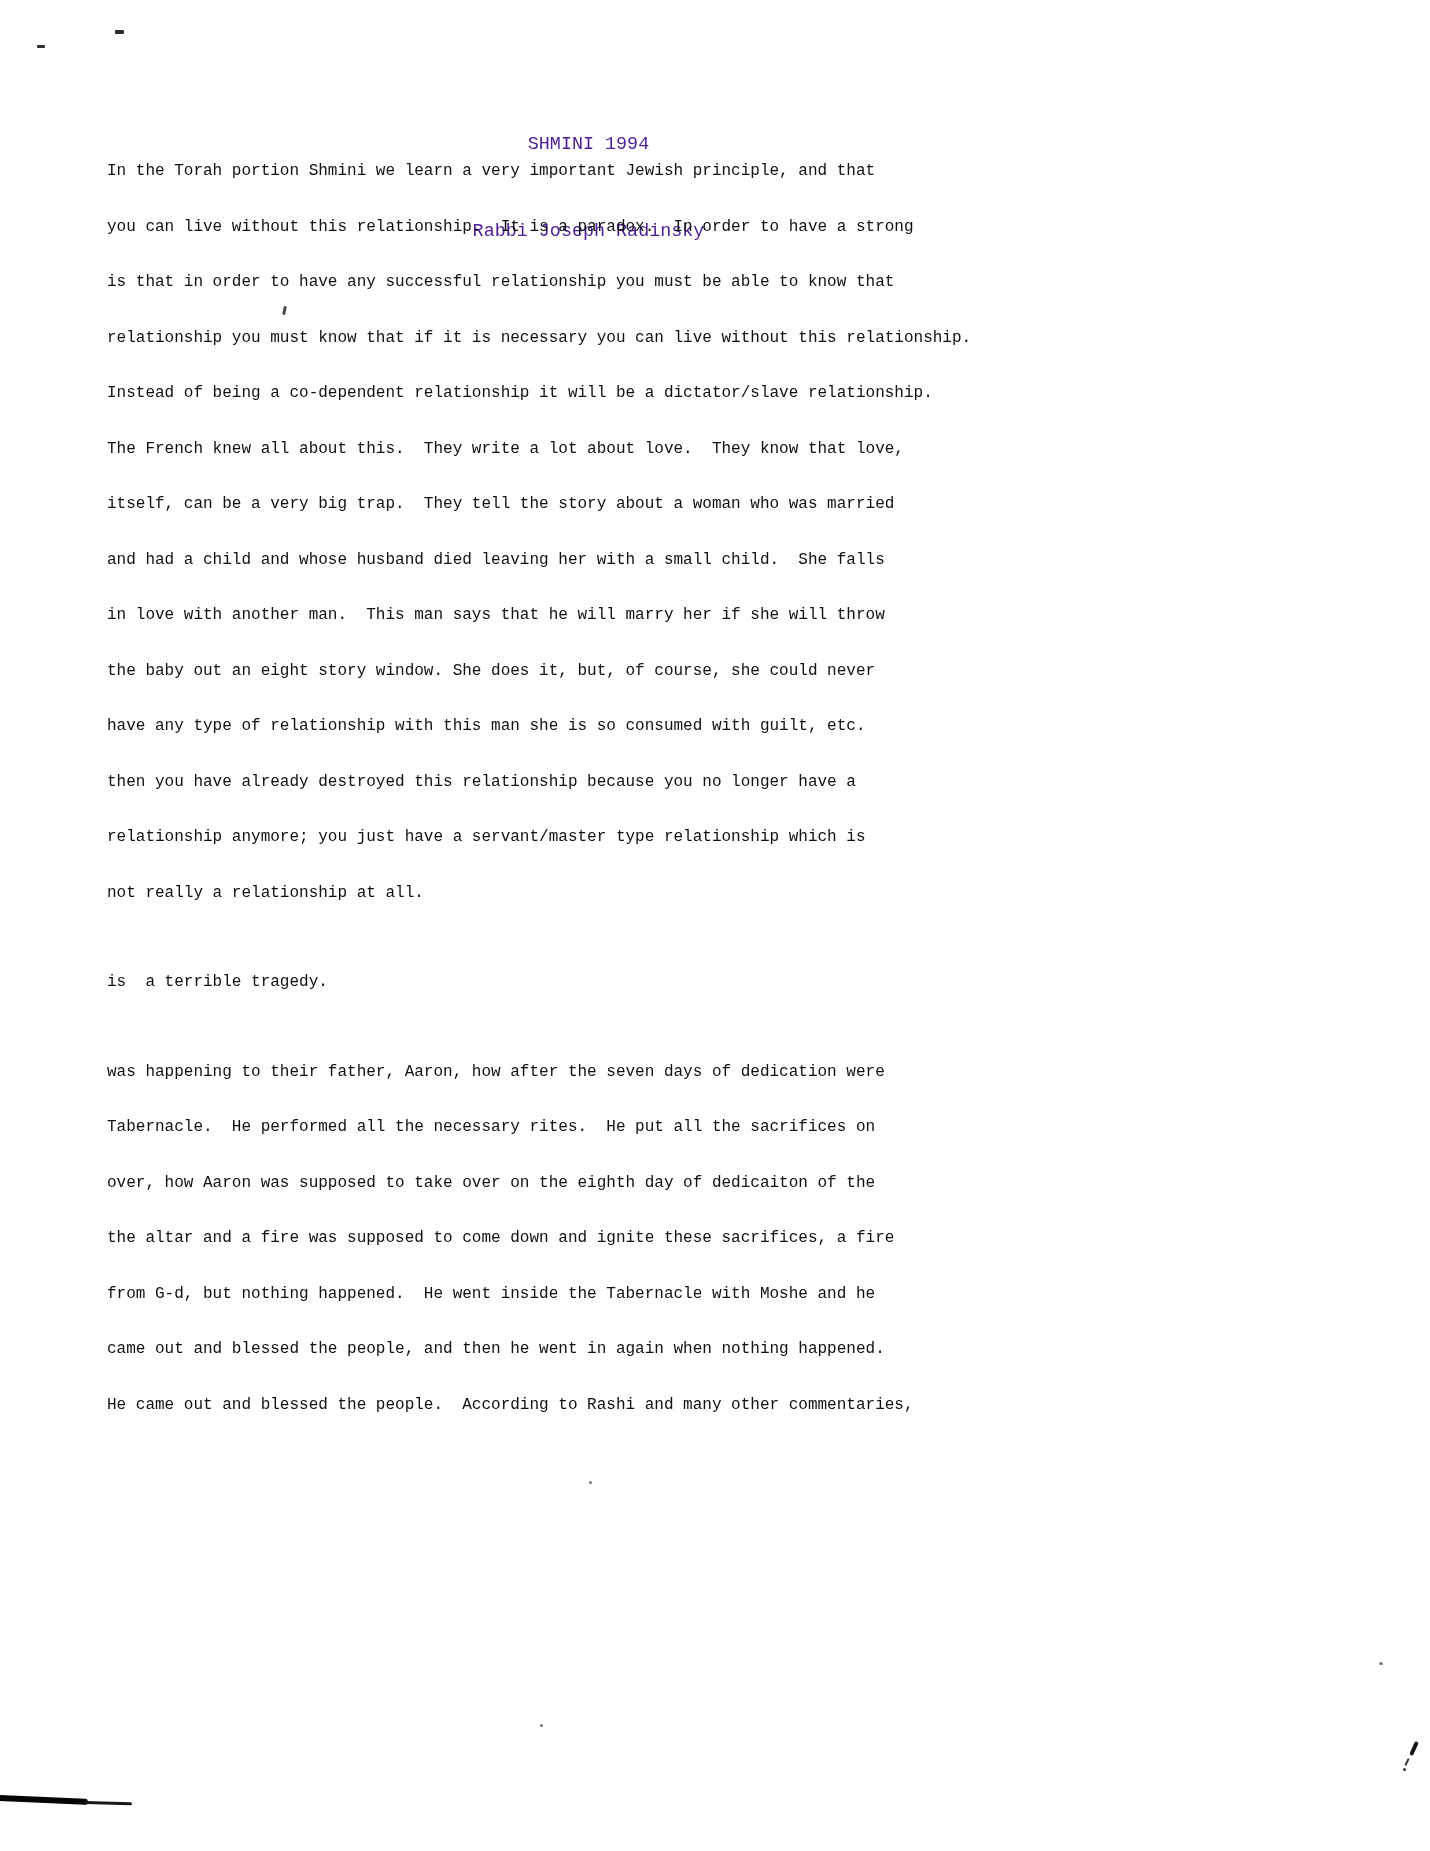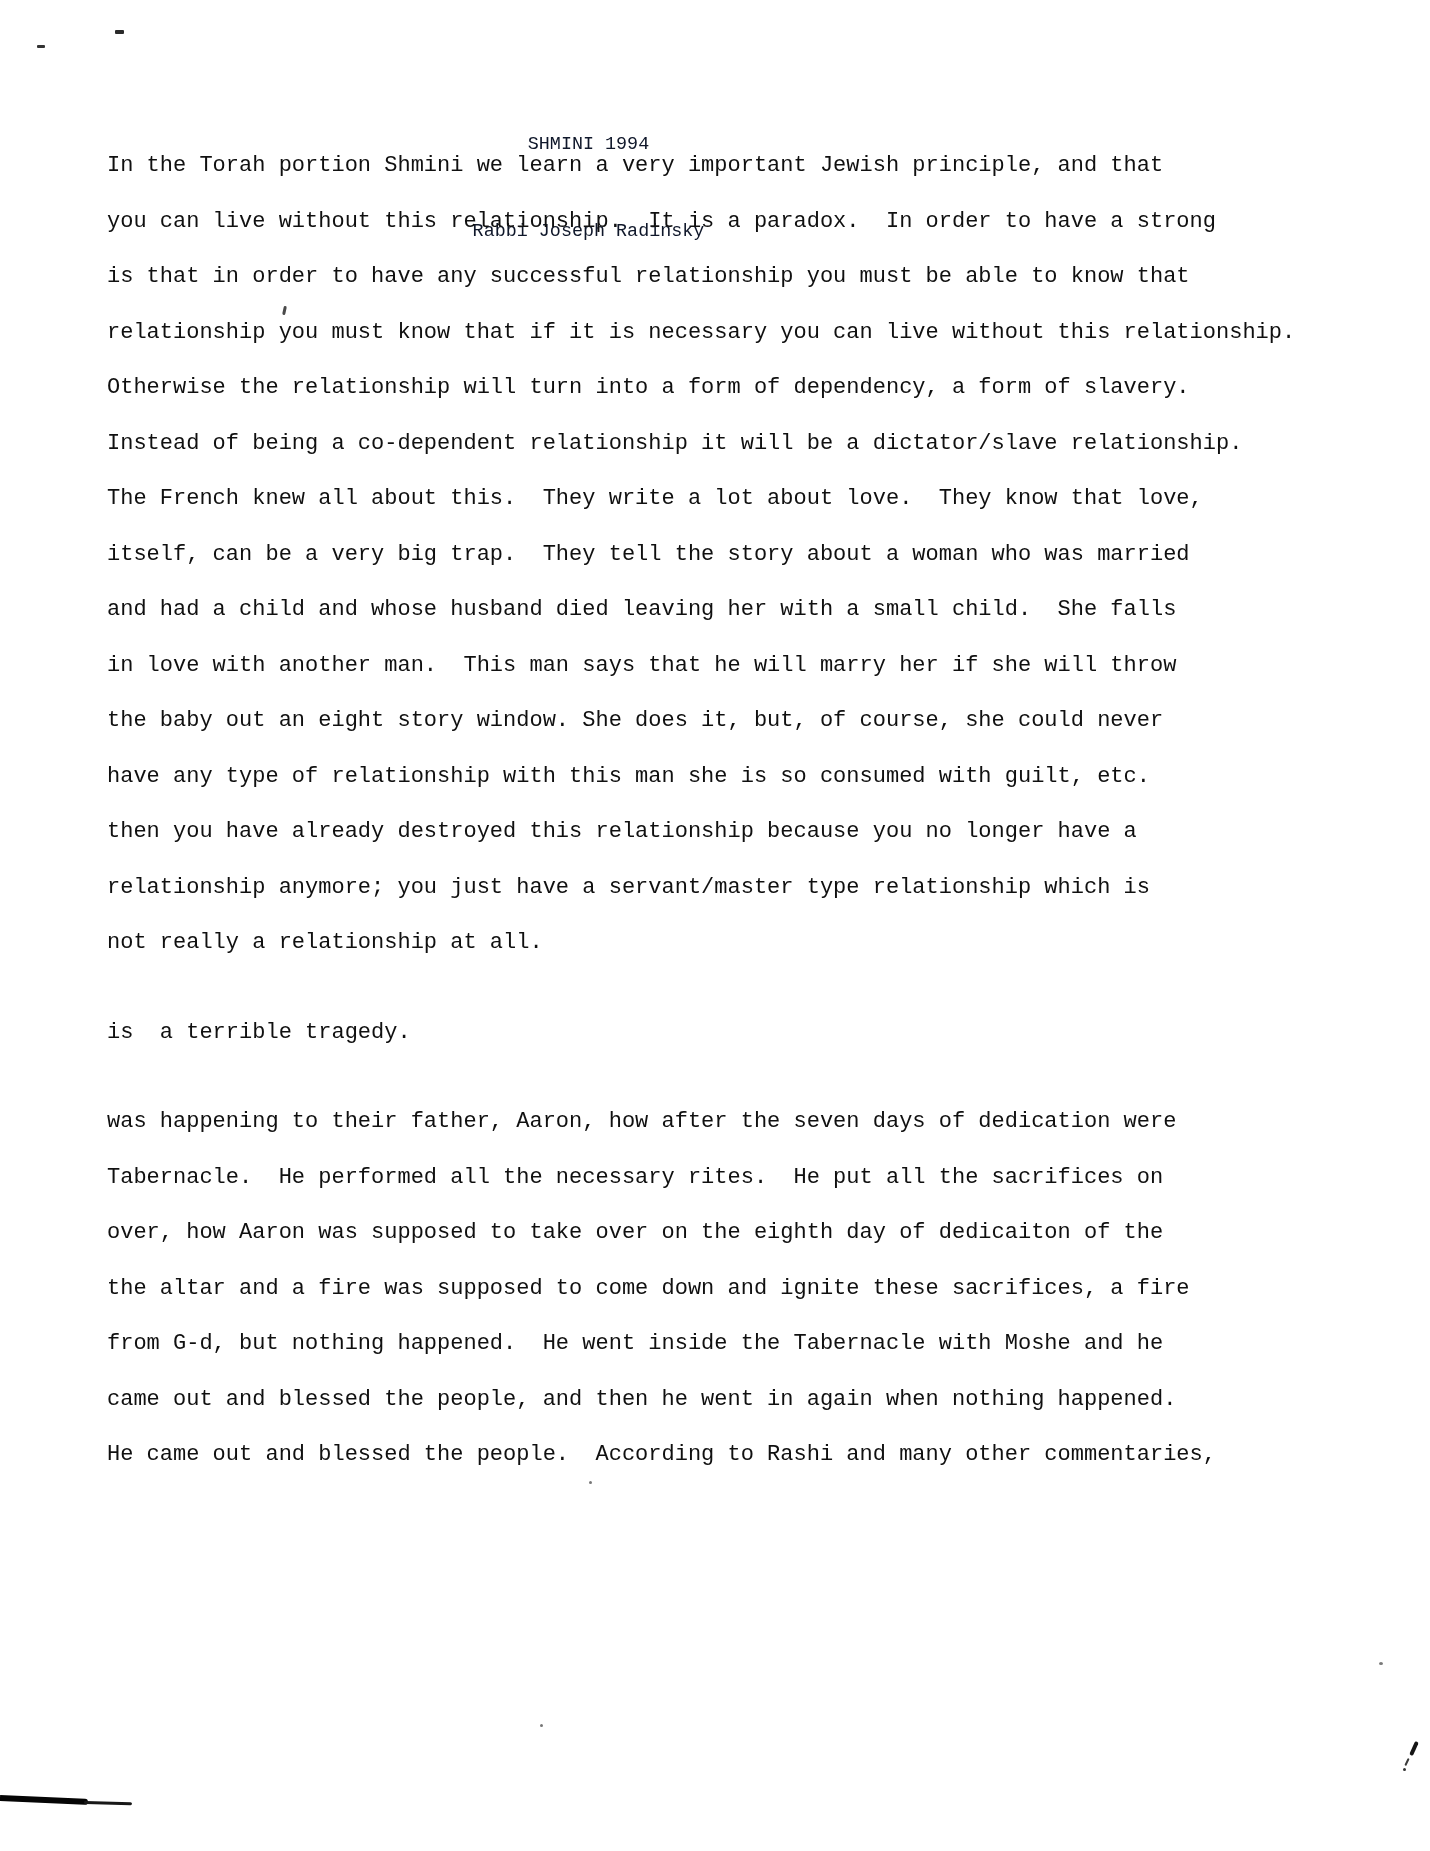--- a/index.html
+++ b/index.html
@@ -11,26 +11,26 @@
     color:#121212;
     overflow:hidden;
   }
   .title-block{
     position:absolute;
     left:107px;top:72px;width:963px;
     text-align:center;
     font-size:18.4px;
     line-height:29px;
     white-space:pre;
-    color:#0f172a;
+    color:#4c1d95;
   }
   .body-text{
     position:absolute;
-    left:107px;top:138px;width:1100px;
-    font-size:22px;
+    left:107px;top:144px;width:1100px;
+    font-size:16px;
   }
   .paragraph{margin:0;}
   .paragraph + .paragraph{margin-top:34px;}
   .text-line{
     display:block;
     height:55.5px;
     line-height:55.5px;
     white-space:pre;
     color:#101010;
   }
@@ -58,21 +58,20 @@
     <div>Rabbi Joseph Radinsky</div>
   </div>
 
   <div class="body-text">
 
     <div class="paragraph">
       <span class="text-line">In the Torah portion Shmini we learn a very important Jewish principle, and that</span>
       <span class="text-line">you can live without this relationship.  It is a paradox.  In order to have a strong</span>
       <span class="text-line">is that in order to have any successful relationship you must be able to know that</span>
       <span class="text-line">relationship you must know that if it is necessary you can live without this relationship.</span>
-      <span class="text-line">Otherwise the relationship will turn into a form of dependency, a form of slavery.</span>
       <span class="text-line">Instead of being a co-dependent relationship it will be a dictator/slave relationship.</span>
       <span class="text-line">The French knew all about this.  They write a lot about love.  They know that love,</span>
       <span class="text-line">itself, can be a very big trap.  They tell the story about a woman who was married</span>
       <span class="text-line">and had a child and whose husband died leaving her with a small child.  She falls</span>
       <span class="text-line">in love with another man.  This man says that he will marry her if she will throw</span>
       <span class="text-line">the baby out an eight story window. She does it, but, of course, she could never</span>
       <span class="text-line">have any type of relationship with this man she is so consumed with guilt, etc.</span>
       <span class="text-line">then you have already destroyed this relationship because you no longer have a</span>
       <span class="text-line">relationship anymore; you just have a servant/master type relationship which is</span>
       <span class="text-line">not really a relationship at all.</span>

